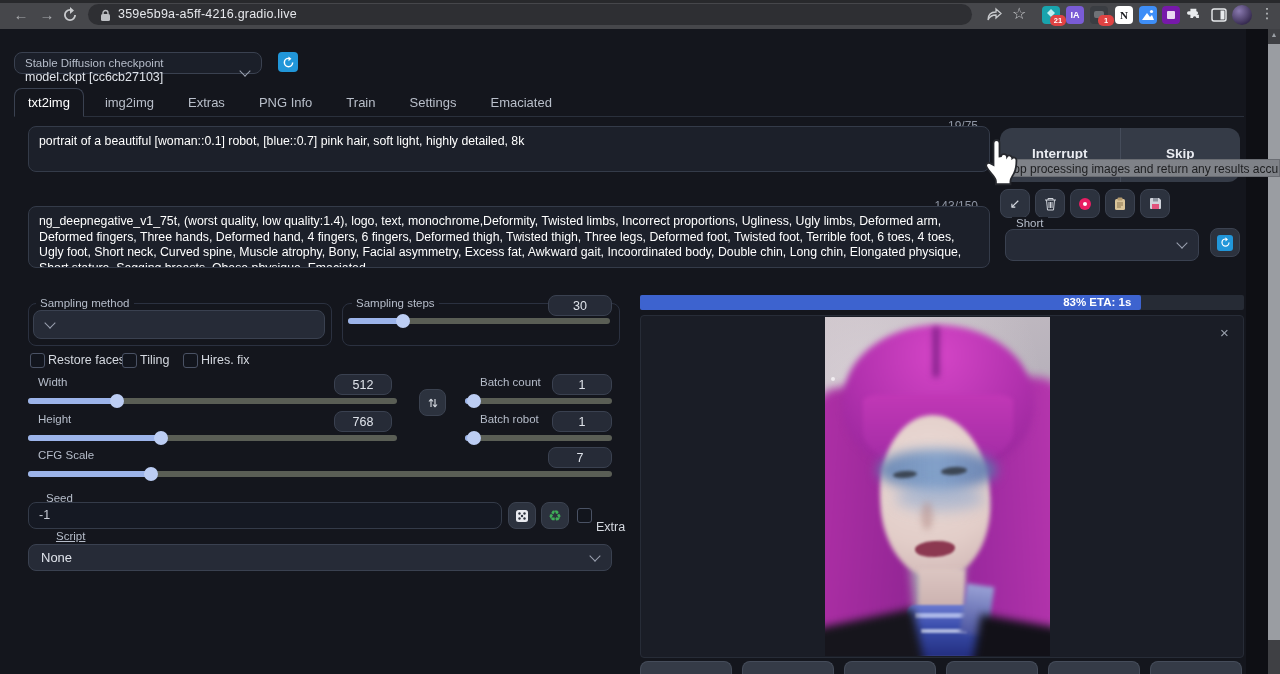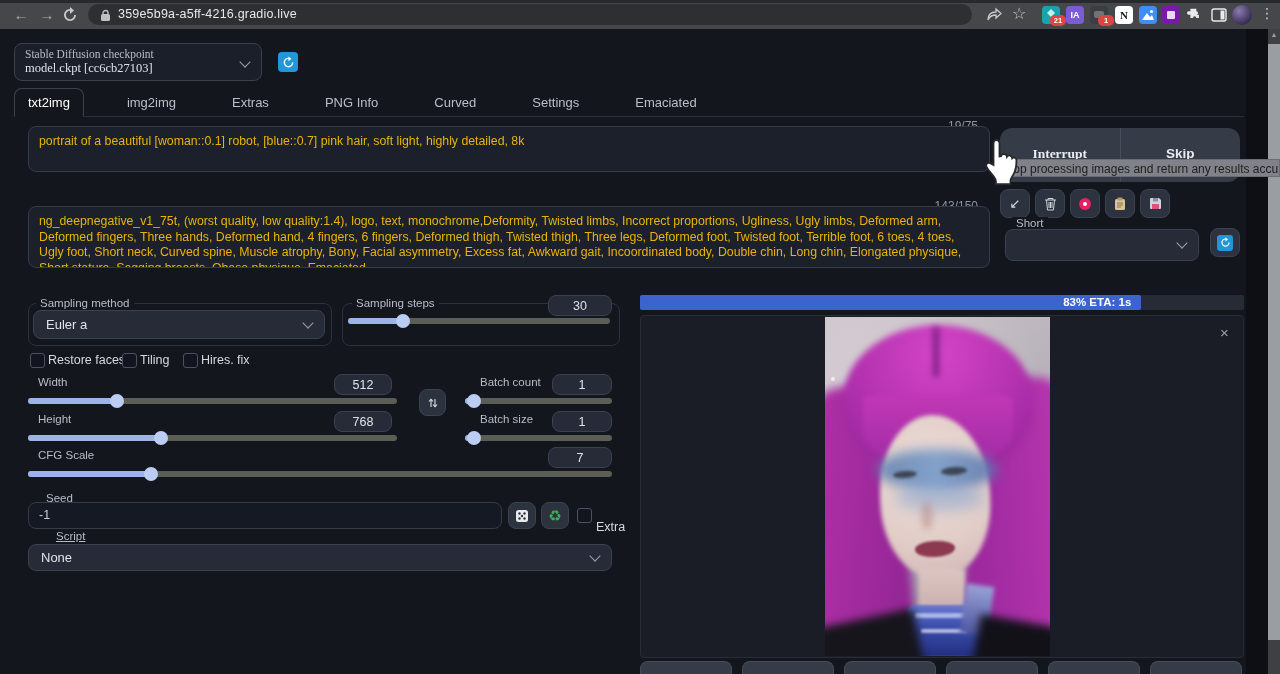--- a/index.html
+++ b/index.html
@@ -27,23 +27,23 @@
   .track{position:absolute;height:6px;border-radius:3px;background:#5a5e55;}
   .fill{position:absolute;left:0;top:0;height:100%;border-radius:3px;background:#9cb4ea;}
   .knob{position:absolute;right:-7px;top:-4px;width:14px;height:14px;border-radius:50%;background:#bccdf3;}
   .cb{position:absolute;width:13px;height:13px;border:1px solid #4a5264;border-radius:3px;background:#12151d;}
   .cblabel{position:absolute;font-size:12.5px;color:#d5d9e0;}
   .iconbtn{background:#2c323e;border:1px solid #3b4250;border-radius:8px;display:flex;align-items:center;
            justify-content:center;box-sizing:border-box;}
   .groupbox{border:1px solid #2b3140;border-radius:8px;}
   .notch{position:absolute;background:#14161d;padding:0 4px;font-size:11.5px;color:#b6bdca;}
   .counter{position:absolute;font-size:12px;color:#8f96a4;width:70px;text-align:right;}
-  .ta-text{padding:7px 10px;font-size:12.3px;line-height:15.5px;color:#eab308;}
-  
-  .tabrow{left:14px;top:89px;width:1230px;height:28px;display:flex;align-items:flex-end;gap:30px;
+  .ta-text{padding:7px 10px;font-size:12.3px;line-height:15.5px;color:#ffffff;}
+  
+  .tabrow{left:14px;top:89px;width:1230px;height:28px;display:flex;align-items:flex-end;gap:8px;
           border-bottom:1px solid #2a303c;box-sizing:border-box;}
   .tab{font-size:13px;color:#b9bfca;padding:6px 13px;line-height:15px;}
   .tab.active{color:#fff;border:1px solid #3a4150;border-bottom:1px solid #14161d;
               border-radius:8px 8px 0 0;margin-bottom:-1px;background:#14161d;}
   
   .genpair{left:1000px;top:128px;width:240px;height:54px;border-radius:12px;overflow:hidden;display:flex;}
   .genhalf{flex:1;background:#353b47;display:flex;align-items:flex-start;justify-content:center;
            padding-top:18px;font-size:13.5px;font-weight:bold;color:#e9ebf1;}
   .tooltip{left:997px;top:159px;width:283px;height:18px;background:#7f8288;color:#1d1e20;font-size:12px;
            line-height:18px;white-space:nowrap;overflow:hidden;text-align:right;padding:0 4px;
@@ -127,53 +127,53 @@
     <div class="abs" style="left:1210px;top:6px;">
       <svg width="18" height="18">
           <rect x="2" y="3" width="14" height="12" rx="2" fill="none" stroke="#e8eaed" stroke-width="1.4"></rect>
           <rect x="10.5" y="4.5" width="4" height="9" fill="#e8eaed"></rect>
         </svg>
     </div>
     <div class="abs" style="left:1232px;top:5px;width:20px;height:20px;border-radius:50%;background:radial-gradient(circle at 35% 30%,#8a7ab0,#3b2f55 70%,#241c38);"></div>
     <div class="abs" style="left:1260px;top:5px;font-size:14px;color:#c9cbce;letter-spacing:0;">⋮</div>
   </div>
 
-  <div class="abs" style="left:14px;top:43px;width:248px;height:38px;background:#1b1f29;border:1px solid #3a4150;border-radius:8px;box-sizing:border-box;font-family:Liberation Serif, serif;">
+  <div class="abs" style="left:14px;top:52px;width:248px;height:22px;background:#1b1f29;border:1px solid #3a4150;border-radius:8px;box-sizing:border-box;">
     <div class="abs lbl" style="left:10px;top:4px;">Stable Diffusion checkpoint</div>
     <div class="abs" style="left:10px;top:17px;font-size:12.5px;color:#dfe3ea;">model.ckpt [cc6cb27103]</div>
     <div class="abs chev" style="right:12px;top:18px;"></div>
   </div>
   <div class="abs" style="left:278px;top:52px;width:20px;height:20px;border-radius:4px;background:#2196d9;display:flex;align-items:center;justify-content:center;">
     <svg width="13" height="13" viewBox="0 0 16 16">
         <path d="M8 2a6 6 0 1 0 6 6h-1.8A4.2 4.2 0 1 1 8 3.8V6.5l3.6-3L8 .5V2z" fill="#fff"></path>
       </svg>
   </div>
 
   <div class="abs tabrow">
     <div class="tab active">txt2img</div>
     <div class="tab">img2img</div>
     <div class="tab">Extras</div>
     <div class="tab">PNG Info</div>
-    <div class="tab">Curved</div>
+    <div class="tab">Train</div>
     <div class="tab">Settings</div>
     <div class="tab">Emaciated</div>
   </div>
 
   <div class="abs counter" style="left:908px;top:119px;">19/75</div>
   <div class="abs box" style="left:28px;top:126px;width:962px;height:46px;box-sizing:border-box;">
     <div class="ta-text">portrait of a beautiful [woman::0.1] robot, [blue::0.7] pink hair, soft light, highly detailed, 8k</div>
   </div>
 
   <div class="abs counter" style="left:908px;top:199px;">143/150</div>
   <div class="abs box" style="left:28px;top:206px;width:962px;height:62px;box-sizing:border-box;overflow:hidden;">
     <div class="ta-text">ng_deepnegative_v1_75t, (worst quality, low quality:1.4), logo, text, monochrome,Deformity, Twisted limbs, Incorrect proportions, Ugliness, Ugly limbs, Deformed arm, Deformed fingers, Three hands, Deformed hand, 4 fingers, 6 fingers, Deformed thigh, Twisted thigh, Three legs, Deformed foot, Twisted foot, Terrible foot, 6 toes, 4 toes, Ugly foot, Short neck, Curved spine, Muscle atrophy, Bony, Facial asymmetry, Excess fat, Awkward gait, Incoordinated body, Double chin, Long chin, Elongated physique, Short stature, Sagging breasts, Obese physique, Emaciated,</div>
   </div>
 
   <div class="abs genpair">
-    <div class="genhalf" style="border-right:1px solid #454c5a;font-family:Liberation Serif, serif;">Interrupt</div>
+    <div class="genhalf" style="border-right:1px solid #454c5a;">Interrupt</div>
     <div class="genhalf">Skip</div>
   </div>
   <div class="abs tooltip">Stop processing images and return any results accumulated so far.</div>
 
   <div class="abs iconbtn" style="left:1000px;top:189px;width:30px;height:29px;font-size:13px;color:#d5d9e0;">
       <span>↙</span>
     </div>
   <div class="abs iconbtn" style="left:1035px;top:189px;width:30px;height:29px;">
     <svg width="13" height="14" viewBox="0 0 13 14">
         <path d="M1 3h11M4 3V1.5h5V3M2.5 3l1 10h6l1-10M5 5v6M6.5 5v6M8 5v6" stroke="#cfd3da" stroke-width="1" fill="none"></path>
@@ -209,21 +209,20 @@
     <span style="width:16px;height:16px;border-radius:3px;background:#2196d9;display:flex;align-items:center;justify-content:center;">
       <svg width="11" height="11" viewBox="0 0 16 16">
           <path d="M8 2a6 6 0 1 0 6 6h-1.8A4.2 4.2 0 1 1 8 3.8V6.5l3.6-3L8 .5V2z" fill="#fff"></path>
         </svg>
     </span>
   </div>
 
   <div class="abs groupbox" style="left:28px;top:303px;width:302px;height:41px;"></div>
   <div class="abs notch" style="left:36px;top:297px;">Sampling method</div>
   <div class="abs dd" style="left:33px;top:310px;width:292px;height:29px;">
-    <span style="flex:1;">Euler a</span>
     <span class="chev"></span>
   </div>
 
   <div class="abs groupbox" style="left:342px;top:303px;width:276px;height:41px;"></div>
   <div class="abs notch" style="left:352px;top:297px;">Sampling steps</div>
   <div class="abs num" style="left:548px;top:295px;width:64px;height:21px;">30</div>
   <div class="track" style="left:348px;top:318px;width:262px;">
     <div class="fill" style="width: 21%;">
         <div class="knob"></div>
       </div>
@@ -260,21 +259,21 @@
   </div>
 
   <div class="abs lbl" style="left:480px;top:376px;">Batch count</div>
   <div class="abs num" style="left:552px;top:374px;width:60px;height:21px;">1</div>
   <div class="track" style="left:465px;top:398px;width:147px;">
     <div class="fill" style="width: 6%;">
         <div class="knob"></div>
       </div>
   </div>
 
-  <div class="abs lbl" style="left:480px;top:413px;">Batch size</div>
+  <div class="abs lbl" style="left:480px;top:413px;">Batch robot</div>
   <div class="abs num" style="left:552px;top:411px;width:60px;height:21px;">1</div>
   <div class="track" style="left:465px;top:435px;width:147px;">
     <div class="fill" style="width: 6%;">
         <div class="knob"></div>
       </div>
   </div>
 
   <div class="abs lbl" style="left:38px;top:449px;">CFG Scale</div>
   <div class="abs num" style="left:548px;top:447px;width:64px;height:21px;">7</div>
   <div class="track" style="left:28px;top:471px;width:584px;">

